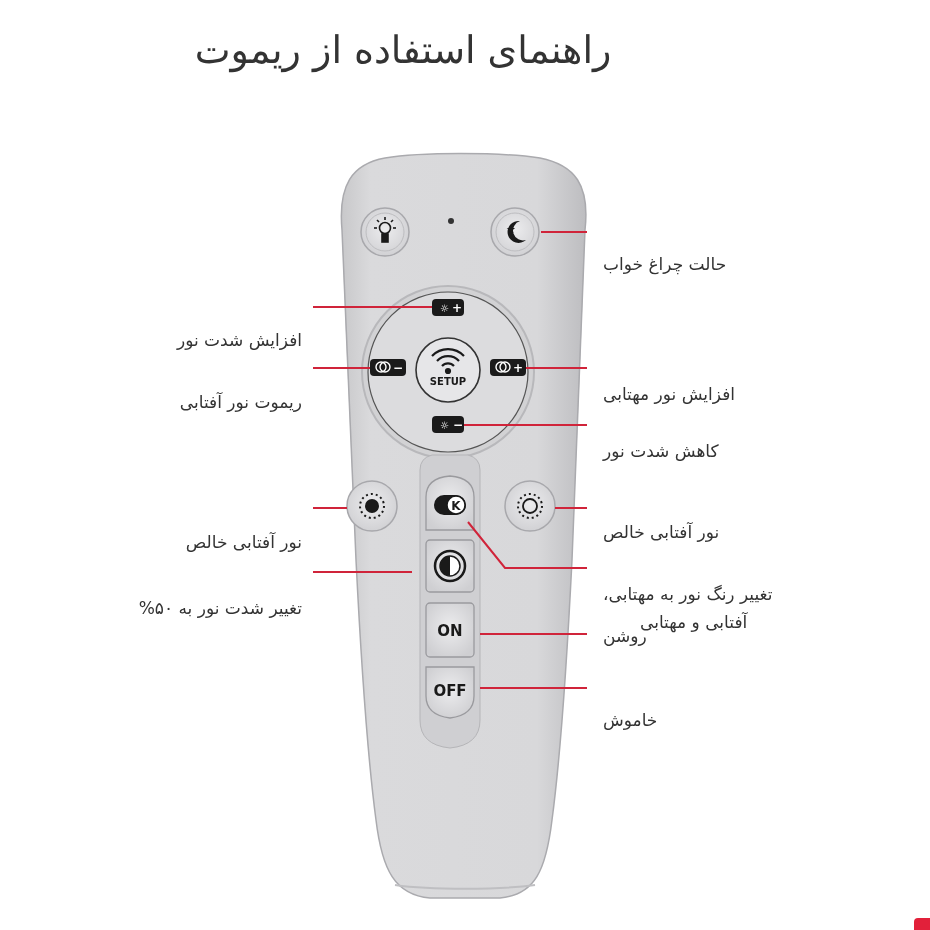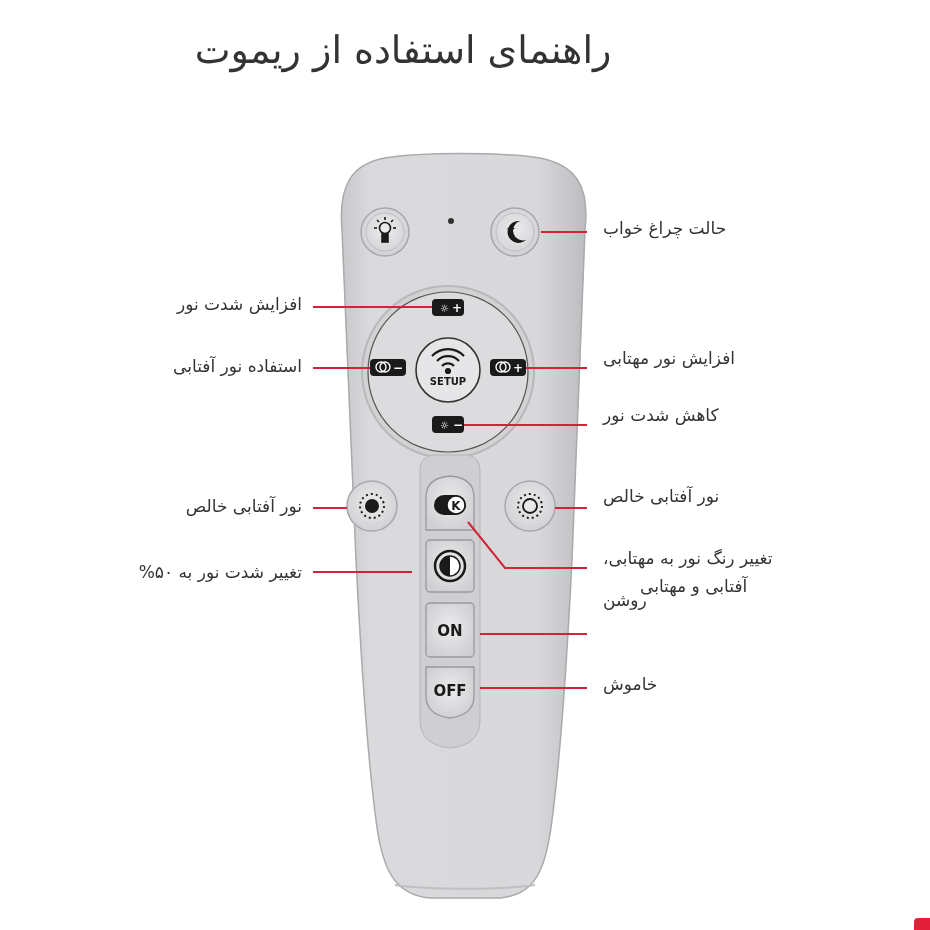--- a/index.html
+++ b/index.html
@@ -1,19 +1,19 @@
 <!DOCTYPE html>
 <html><head>
 <meta charset="utf-8">
 <style>
   html,body{margin:0;padding:0;background:#ffffff;}
   body{width:930px;height:930px;position:relative;overflow:hidden;font-family:"DejaVu Sans",sans-serif;}
   .title{position:absolute;left:0;top:28px;width:806px;text-align:center;font-size:38px;color:#333;direction:rtl;letter-spacing:1px;font-weight:300;}
   .remote{position:absolute;left:0;top:0;}
-  .label{position:absolute;font-size:17px;color:#333;direction:rtl;white-space:nowrap;line-height:24px;}
+  .label{position:absolute;font-size:17px;color:#333;direction:rtl;white-space:nowrap;line-height:24px;margin-top:36px;}
   .logo{position:absolute;right:0;bottom:0;width:16px;height:12px;background:#e2203a;border-radius:4px 0 0 0;}
 </style>
 </head>
 <body>
 
 <div class="title">راهنمای استفاده از ریموت</div>
 
 <svg class="remote" width="930" height="930" viewBox="0 0 930 930" xmlns="http://www.w3.org/2000/svg">
   <defs>
     <linearGradient id="bodyGrad" x1="0" x2="1" y1="0" y2="0">
@@ -156,17 +156,17 @@
 <div class="label" style="left:603px;top:216px;">حالت چراغ خواب</div>
 <div class="label" style="left:603px;top:346px;">افزایش نور مهتابی</div>
 <div class="label" style="left:603px;top:403px;">کاهش شدت نور</div>
 <div class="label" style="left:603px;top:484px;">نور آفتابی خالص</div>
 <div class="label" style="left:603px;top:546px;">تغییر رنگ نور به مهتابی،</div>
 <div class="label" style="left:640px;top:574px;">آفتابی و مهتابی</div>
 <div class="label" style="left:603px;top:588px;">روشن</div>
 <div class="label" style="left:603px;top:672px;">خاموش</div>
 
 <div class="label" style="right:628px;top:292px;">افزایش شدت نور</div>
-<div class="label" style="right:628px;top:354px;">استفاده نور آفتابی</div>
+<div class="label" style="right:628px;top:354px;">ریموت نور آفتابی</div>
 <div class="label" style="right:628px;top:494px;">نور آفتابی خالص</div>
 <div class="label" style="right:628px;top:560px;">تغییر شدت نور به ۵۰%</div>
 
 <div class="logo"></div>
 
 </body></html>

